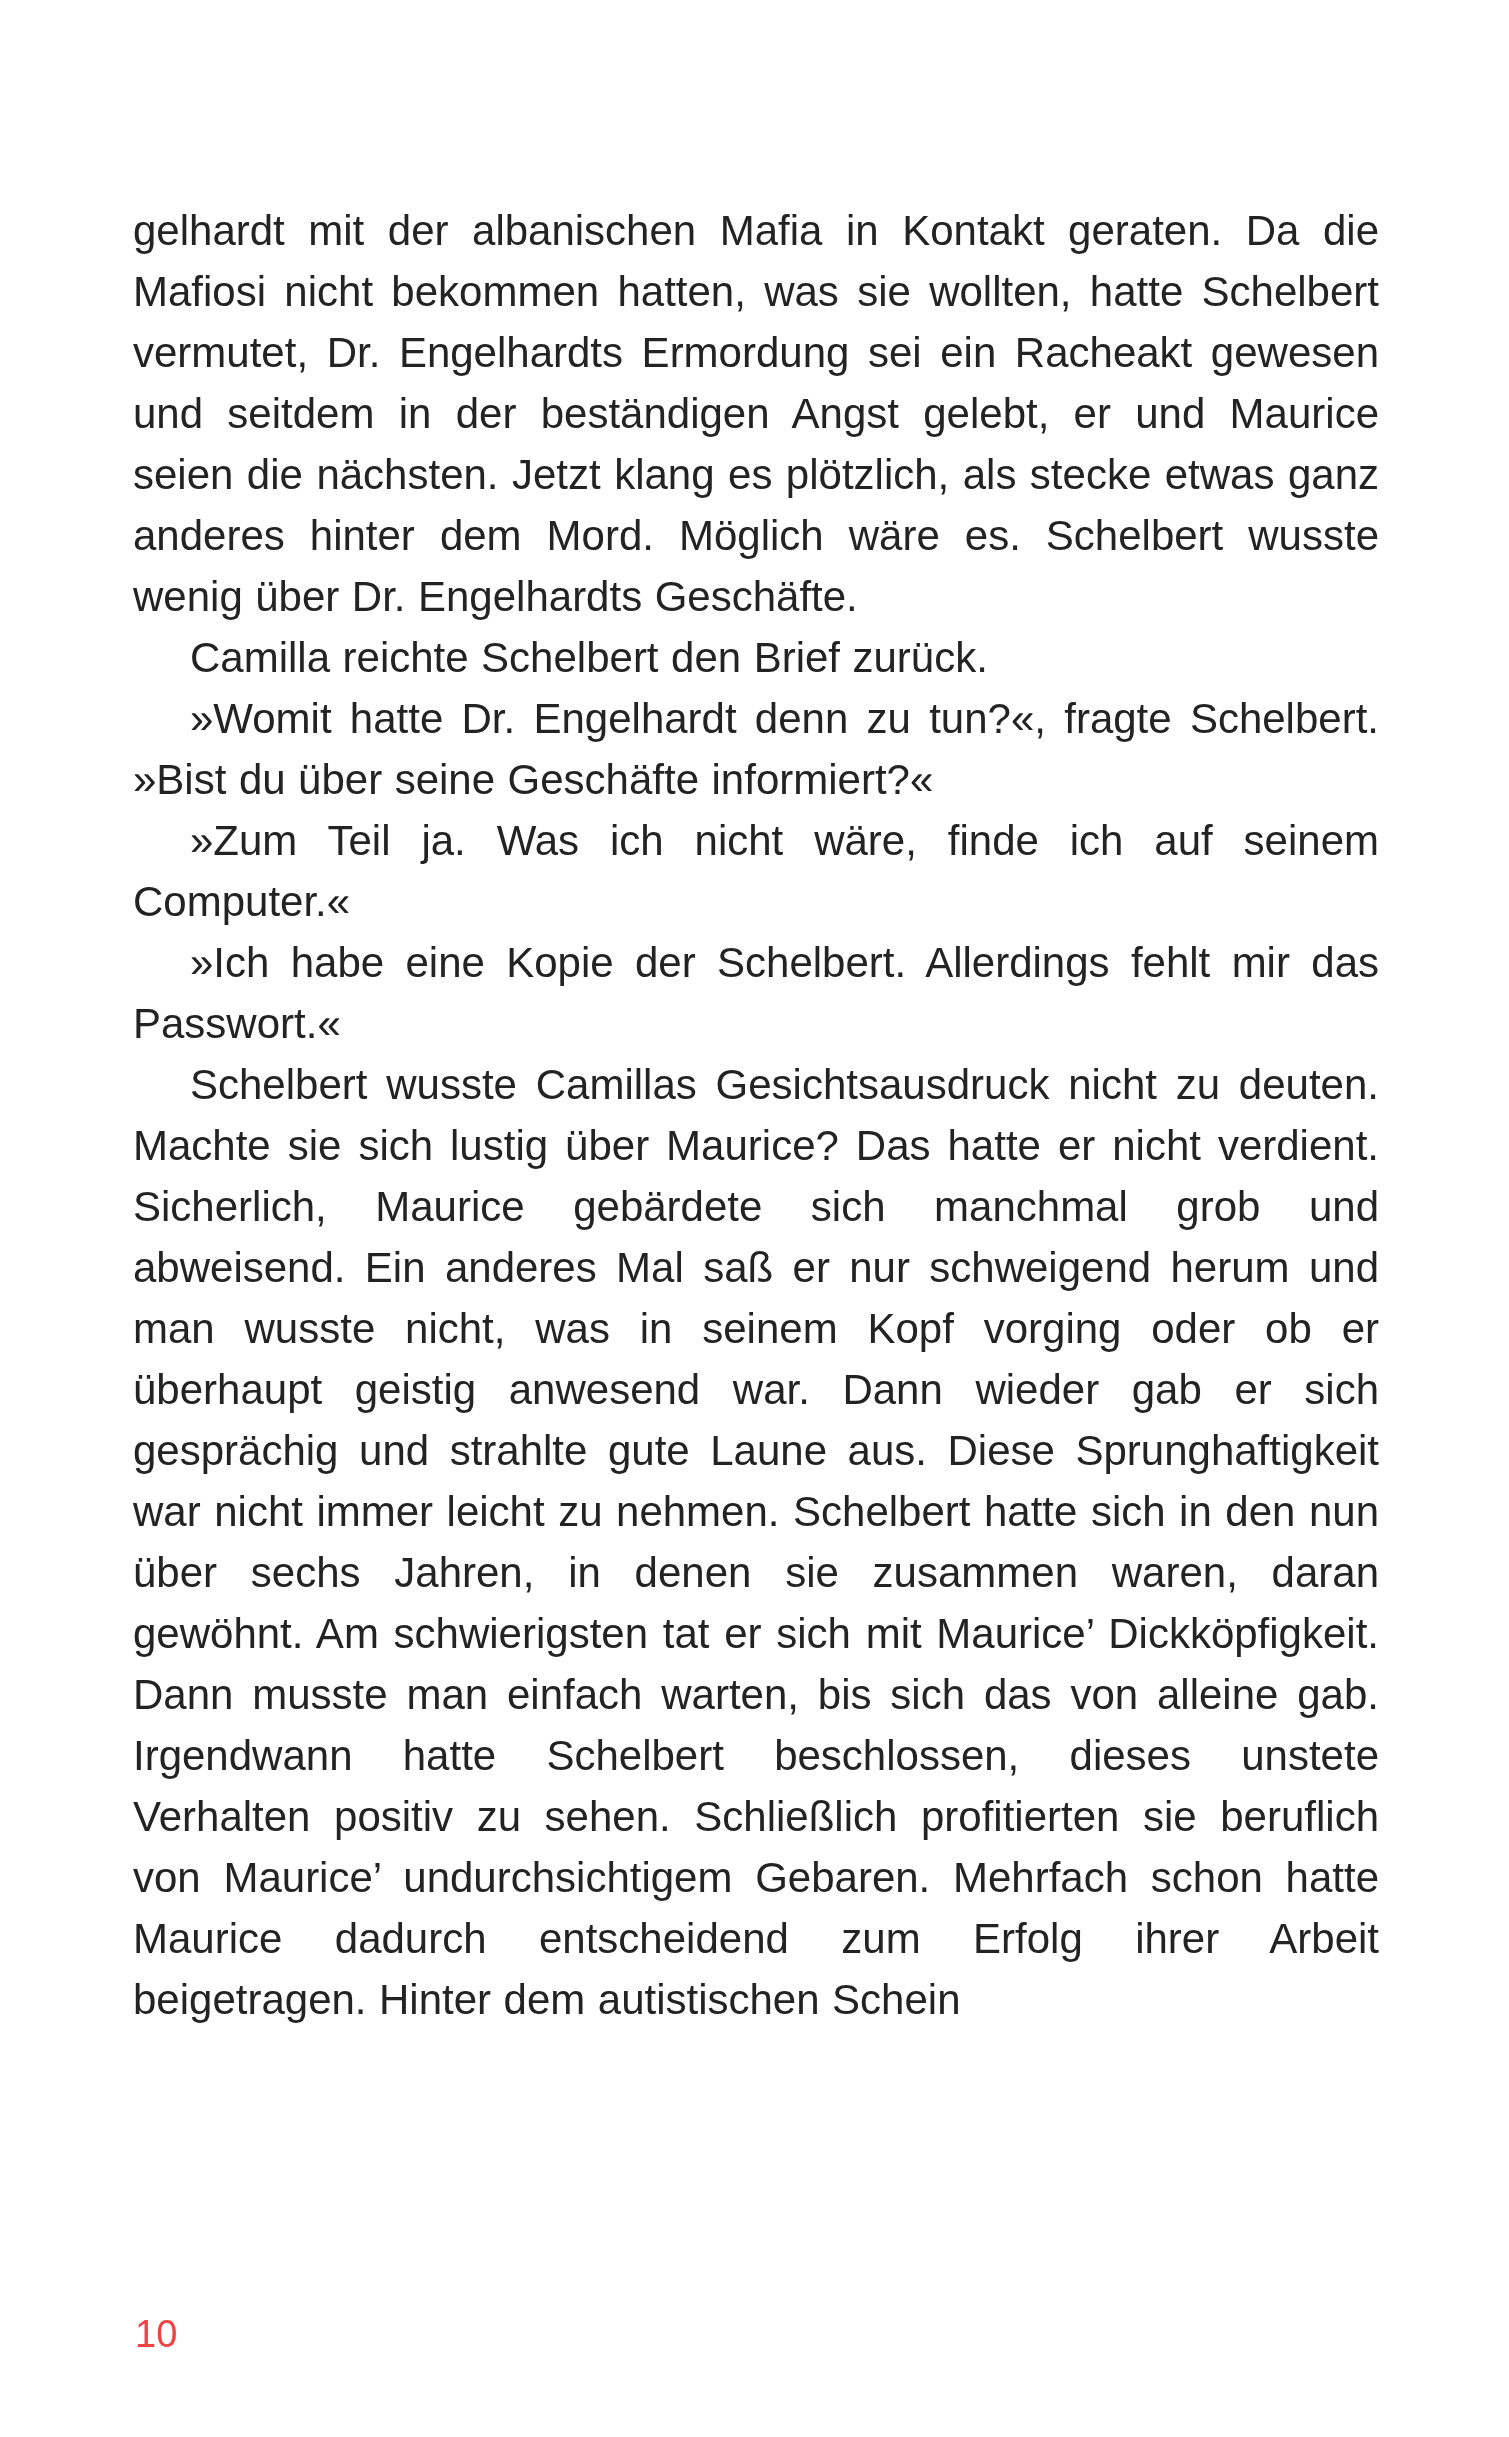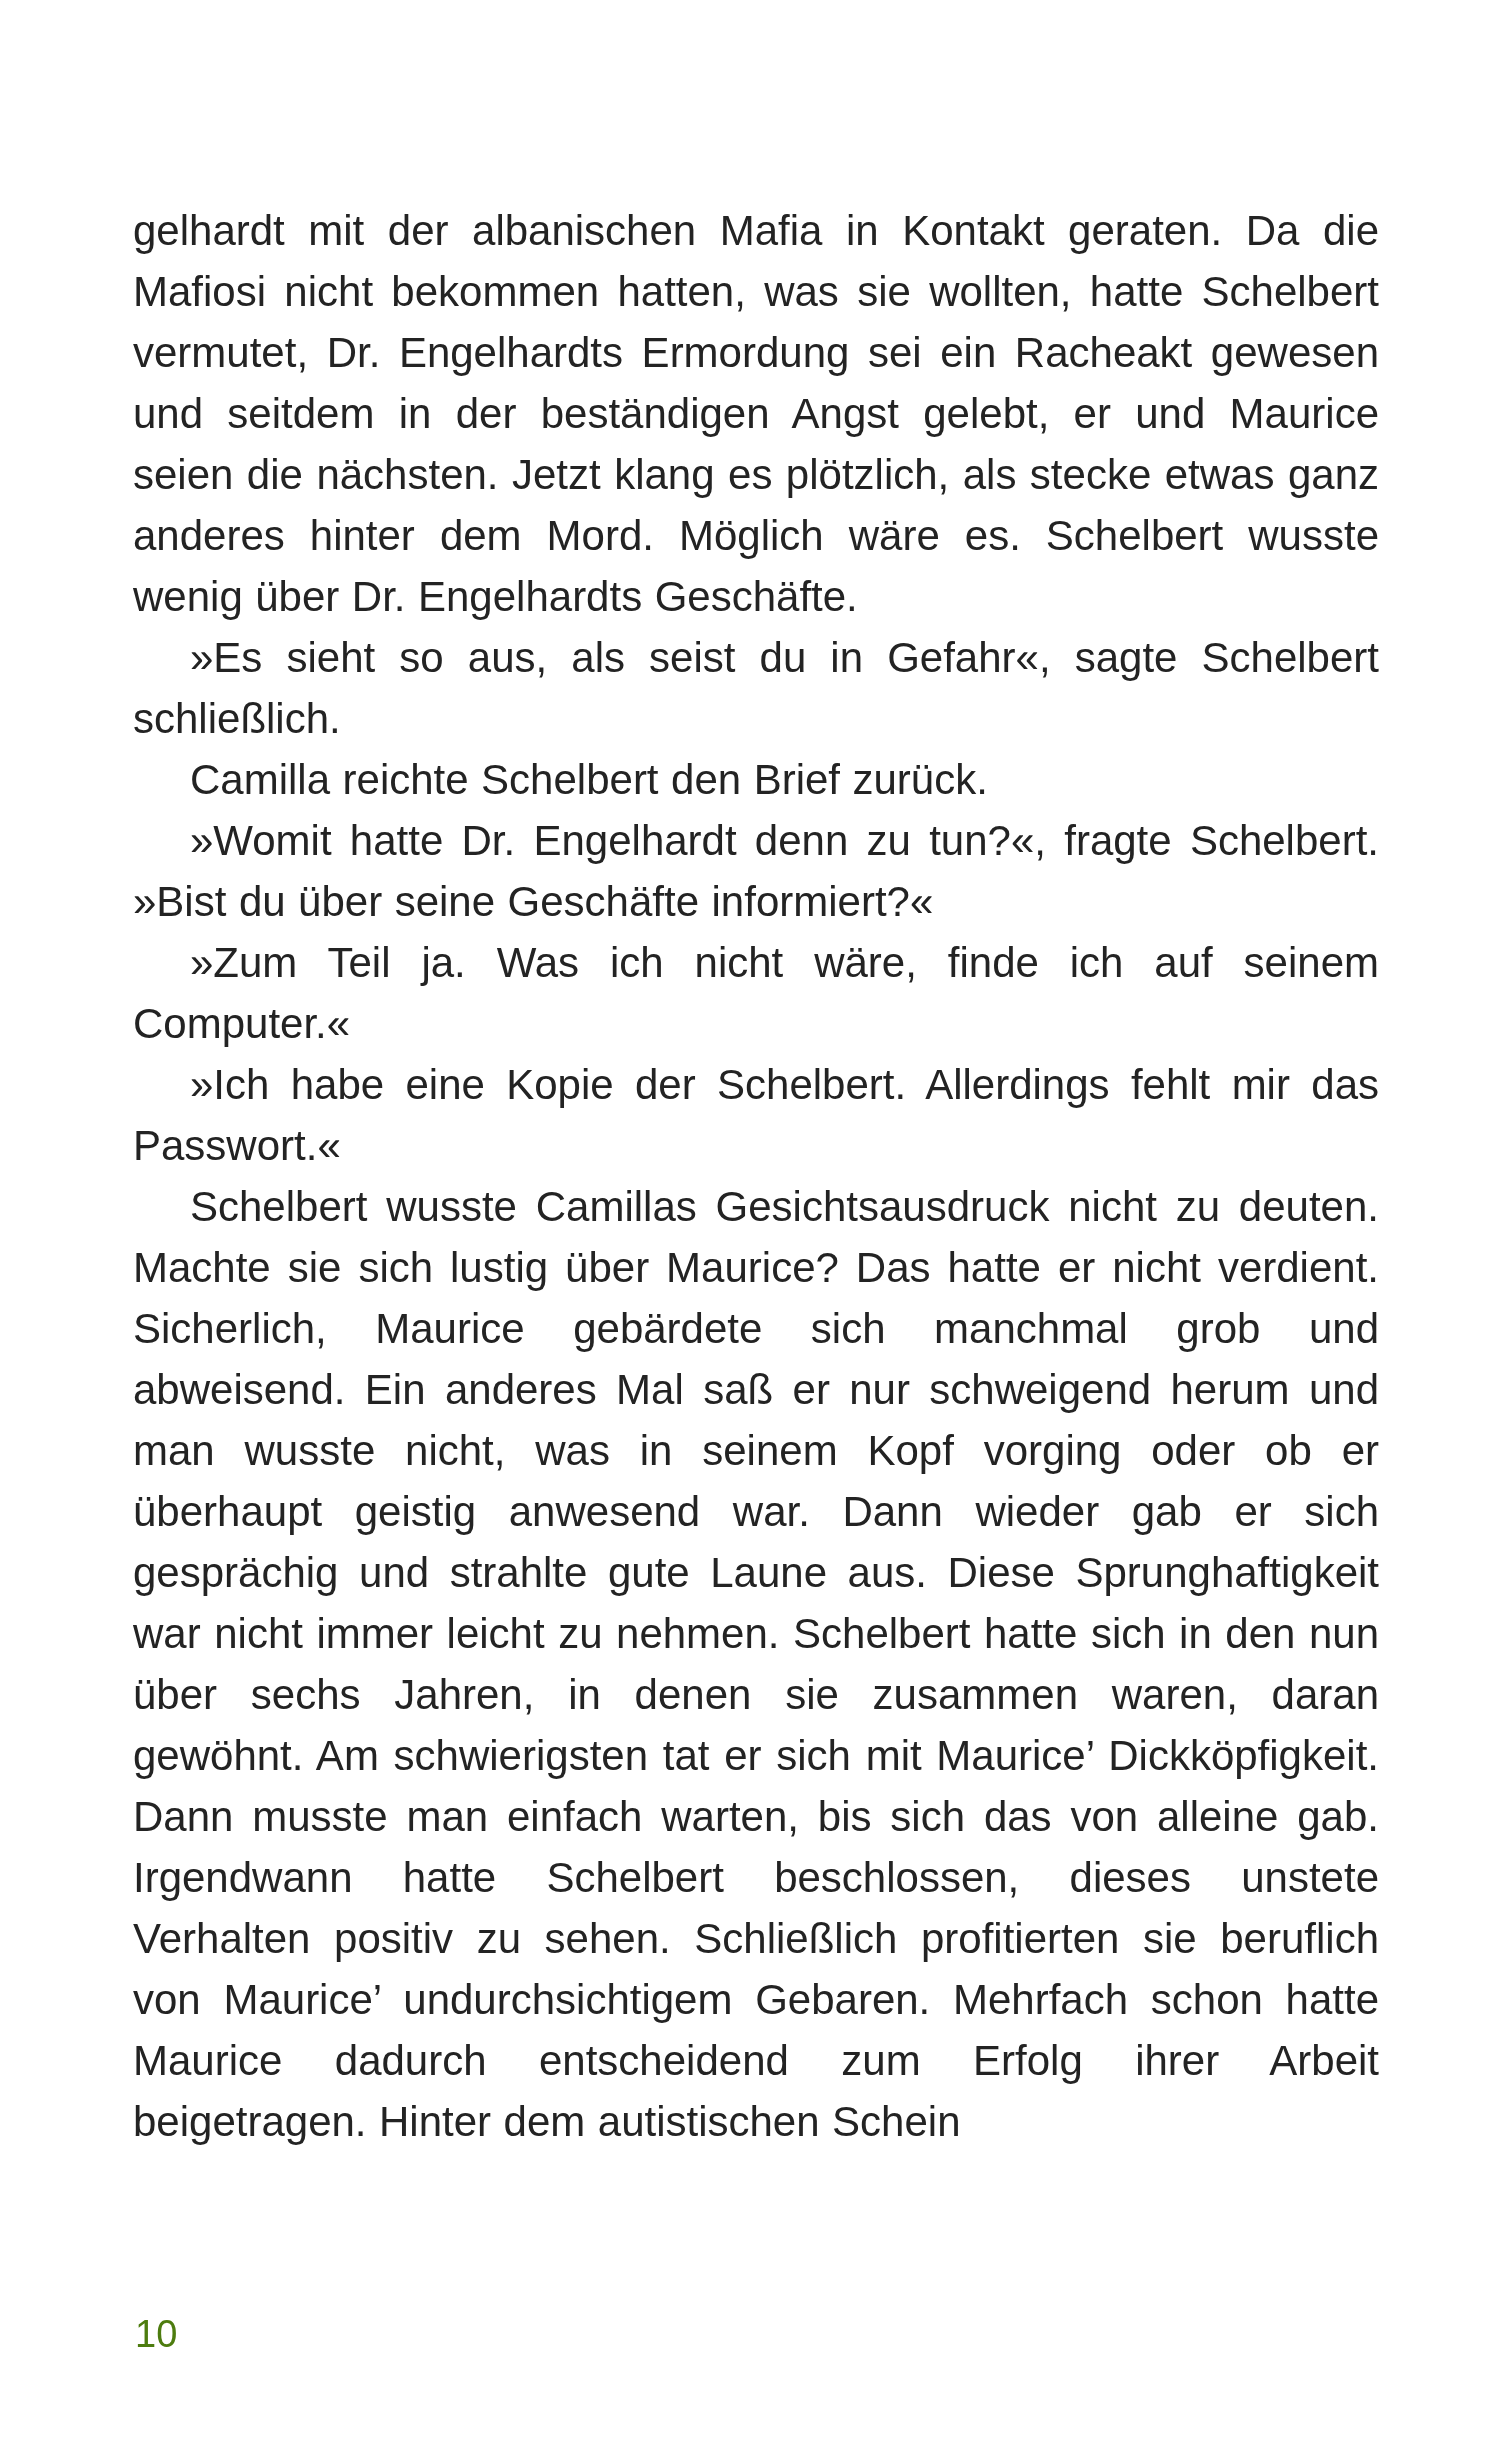--- a/index.html
+++ b/index.html
@@ -35,31 +35,30 @@
   }
   .text-block p.indent {
     text-indent: 57px;
   }
   .page-number {
     position: absolute;
     left: 135px;
     top: 2315px;
     font-size: 38px;
     line-height: 1;
-    color: #4d7c0f;
+    color: #ef4444;
   }
 </style>
 </head>
 <body>
 
 <div class="book-page">
 
   <div class="text-block">
     <p>gelhardt mit der albanischen Mafia in Kontakt geraten. Da die Mafiosi nicht bekommen hatten, was sie wollten, hatte Schelbert vermutet, Dr. Engelhardts Ermordung sei ein Racheakt gewesen und seitdem in der beständigen Angst gelebt, er und Maurice seien die nächsten. Jetzt klang es plötzlich, als stecke etwas ganz anderes hinter dem Mord. Möglich wäre es. Schelbert wusste wenig über Dr. Engelhardts Geschäfte.</p>
-    <p class="indent">»Es sieht so aus, als seist du in Gefahr«, sagte Schelbert schließlich.</p>
     <p class="indent">Camilla reichte Schelbert den Brief zurück.</p>
     <p class="indent">»Womit hatte Dr. Engelhardt denn zu tun?«, fragte Schelbert. »Bist du über seine Geschäfte informiert?«</p>
     <p class="indent">»Zum Teil ja. Was ich nicht wäre, finde ich auf seinem Computer.«</p>
     <p class="indent">»Ich habe eine Kopie der Schelbert. Allerdings fehlt mir das Passwort.«</p>
     <p class="indent">Schelbert wusste Camillas Gesichtsausdruck nicht zu deuten. Machte sie sich lustig über Maurice? Das hatte er nicht verdient. Sicherlich, Maurice gebärdete sich manchmal grob und abweisend. Ein anderes Mal saß er nur schweigend herum und man wusste nicht, was in seinem Kopf vorging oder ob er überhaupt geistig anwesend war. Dann wieder gab er sich gesprächig und strahlte gute Laune aus. Diese Sprunghaftigkeit war nicht immer leicht zu nehmen. Schelbert hatte sich in den nun über sechs Jahren, in denen sie zusammen waren, daran gewöhnt. Am schwierigsten tat er sich mit Maurice’ Dickköpfigkeit. Dann musste man einfach warten, bis sich das von alleine gab. Irgendwann hatte Schelbert beschlossen, dieses unstete Verhalten positiv zu sehen. Schließlich profitierten sie beruflich von Maurice’ undurchsichtigem Gebaren. Mehrfach schon hatte Maurice dadurch entscheidend zum Erfolg ihrer Arbeit beigetragen. Hinter dem autistischen Schein</p>
   </div>
 
   <div class="page-number">10</div>
 
 </div>

